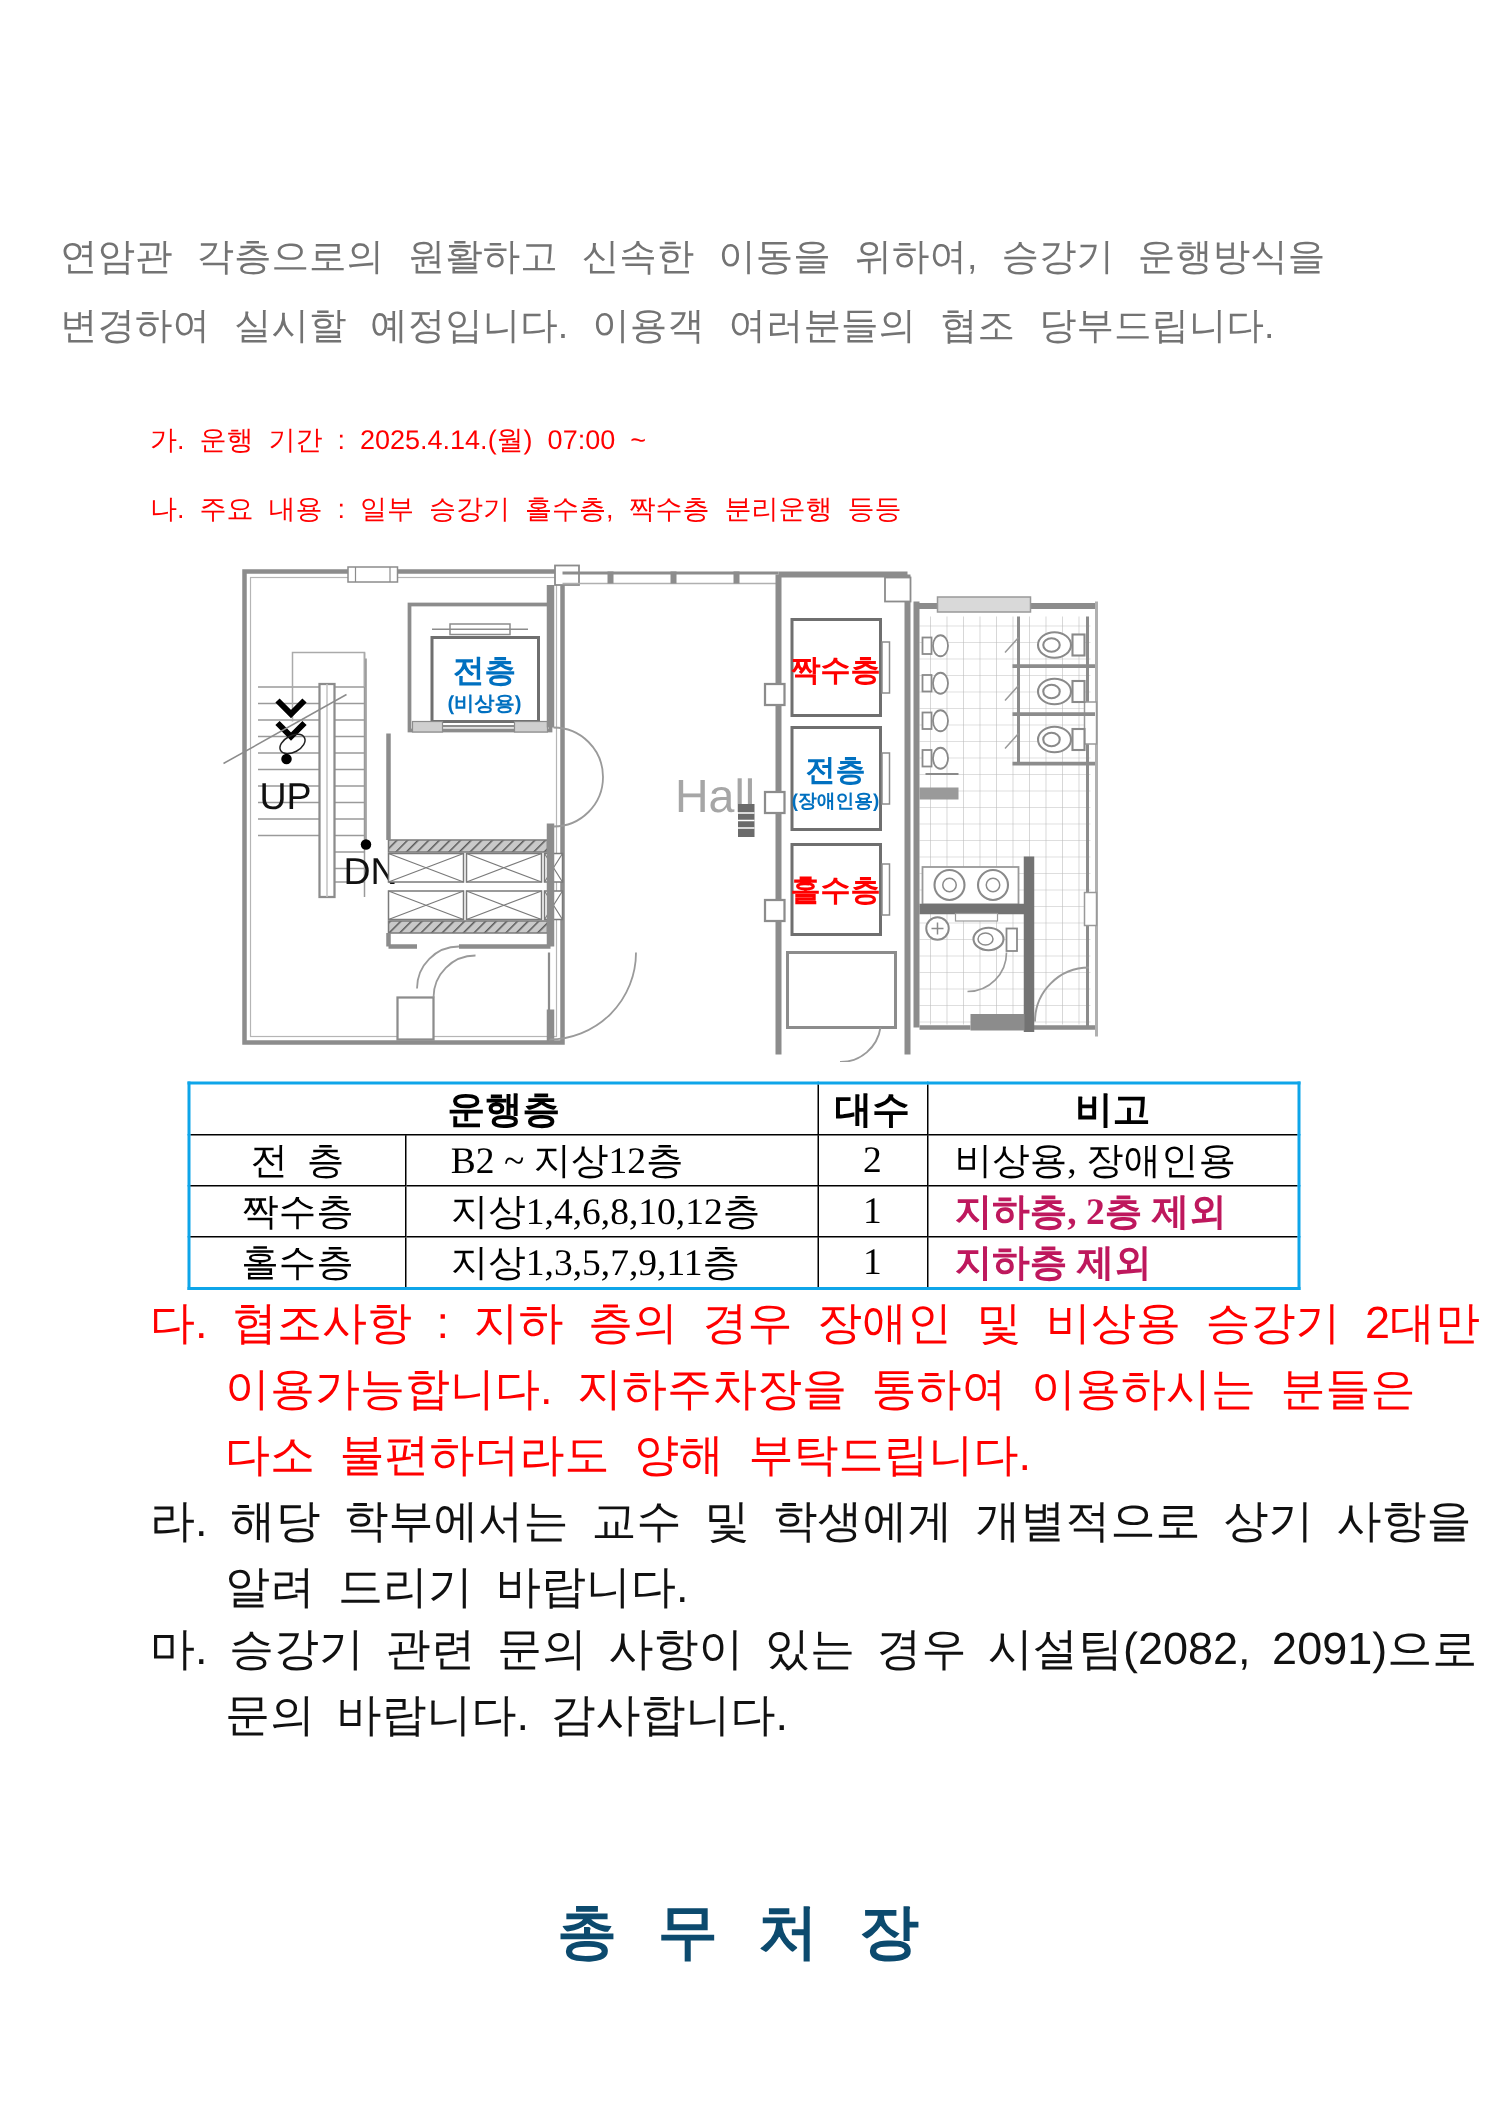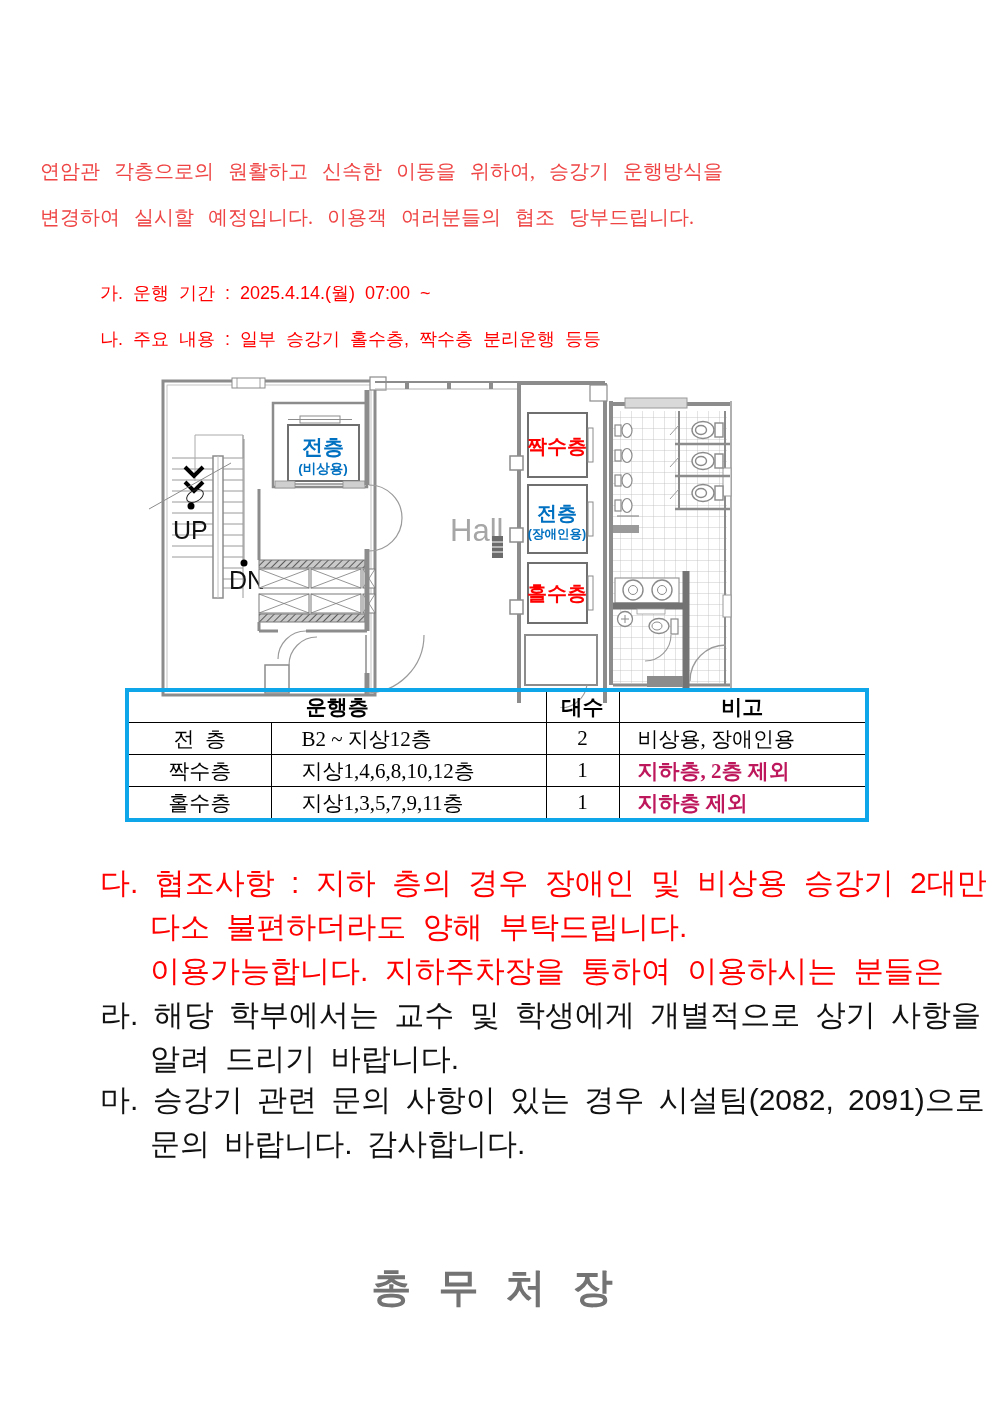--- a/index.html
+++ b/index.html
@@ -7,44 +7,44 @@
     position:relative;width:992px;height:1403px;margin:0 auto;
     background:#ffffff;overflow:hidden;
     font-family:"Liberation Sans","DejaVu Sans",sans-serif;color:#111;
   }
   .doc-title{
     position:absolute;top:48px;left:0;width:100%;text-align:center;
     font-size:37px;font-weight:800;letter-spacing:2px;color:#000;
   }
   .intro{
     position:absolute;top:148px;left:40px;width:912px;
-    font-size:20px;line-height:46px;word-spacing:9px;color:#ef4444;font-family:Liberation Serif, serif;
+    font-size:25px;line-height:46px;word-spacing:9px;color:#737373;
   }
   .red{color:#FF0000;}
   .item-line{position:absolute;font-size:18px;white-space:nowrap;}
   .ga{top:281px;left:100px;word-spacing:5px;}
   .na{top:327px;left:100px;word-spacing:5px;}
   .block{position:absolute;font-size:30px;line-height:44px;}
   .block .ind{padding-left:50px;}
   .da{top:861px;left:100px;word-spacing:8px;}
   .ra{top:993px;left:100px;word-spacing:7px;color:#111;}
   .ma{top:1078px;left:100px;word-spacing:6px;color:#111;}
   .signature{
     position:absolute;top:1260px;left:0;width:100%;text-align:center;
-    font-size:40px;font-weight:800;letter-spacing:8px;color:#737373;
+    font-size:40px;font-weight:800;letter-spacing:8px;color:#0c4a6e;
   }
   
   .floorplan{position:absolute;top:373px;left:147px;width:600px;height:335px;}
   .floorplan svg{display:block;width:600px;height:335px;}
   
   .optable{
-    position:absolute;top:688px;left:125px;
+    position:absolute;top:721px;left:125px;
     border-collapse:collapse;table-layout:fixed;width:740px;
-    font-family:"Liberation Serif","DejaVu Serif",serif;font-size:21px;color:#000;
-    border:4px solid #0ea5e9;
+    font-family:"Liberation Serif","DejaVu Serif",serif;font-size:25px;color:#000;
+    border:2px solid #0ea5e9;
   }
   .optable th,.optable td{
     border:1px solid #000;padding:0 4px;height:31px;vertical-align:middle;
     overflow:hidden;white-space:nowrap;
   }
   .optable thead th{font-weight:700;text-align:center;height:30px;}
   .optable td.c1{font-weight:400;text-align:center;border-right:1px dotted #000;white-space:pre;}
   .optable td.c2{text-align:left;padding-left:30px;}
   .optable td.c3{text-align:center;}
   .optable td.c4{text-align:left;padding-left:18px;}
@@ -315,22 +315,22 @@
         <td class="c1">홀수층</td>
         <td class="c2">지상1,3,5,7,9,11층</td>
         <td class="c3">1</td>
         <td class="c4 red-note">지하층 제외</td>
       </tr>
     </tbody>
   </table>
 
   <div class="block da red">
     <div>다. 협조사항 : 지하 층의 경우 장애인 및 비상용 승강기 2대만</div>
+    <div class="ind">이용가능합니다. 지하주차장을 통하여 이용하시는 분들은</div>
     <div class="ind">다소 불편하더라도 양해 부탁드립니다.</div>
-    <div class="ind">이용가능합니다. 지하주차장을 통하여 이용하시는 분들은</div>
   </div>
 
   <div class="block ra">
     <div>라. 해당 학부에서는 교수 및 학생에게 개별적으로 상기 사항을</div>
     <div class="ind">알려 드리기 바랍니다.</div>
   </div>
 
   <div class="block ma">
     <div>마. 승강기 관련 문의 사항이 있는 경우 시설팀(2082, 2091)으로</div>
     <div class="ind">문의 바랍니다. 감사합니다.</div>

